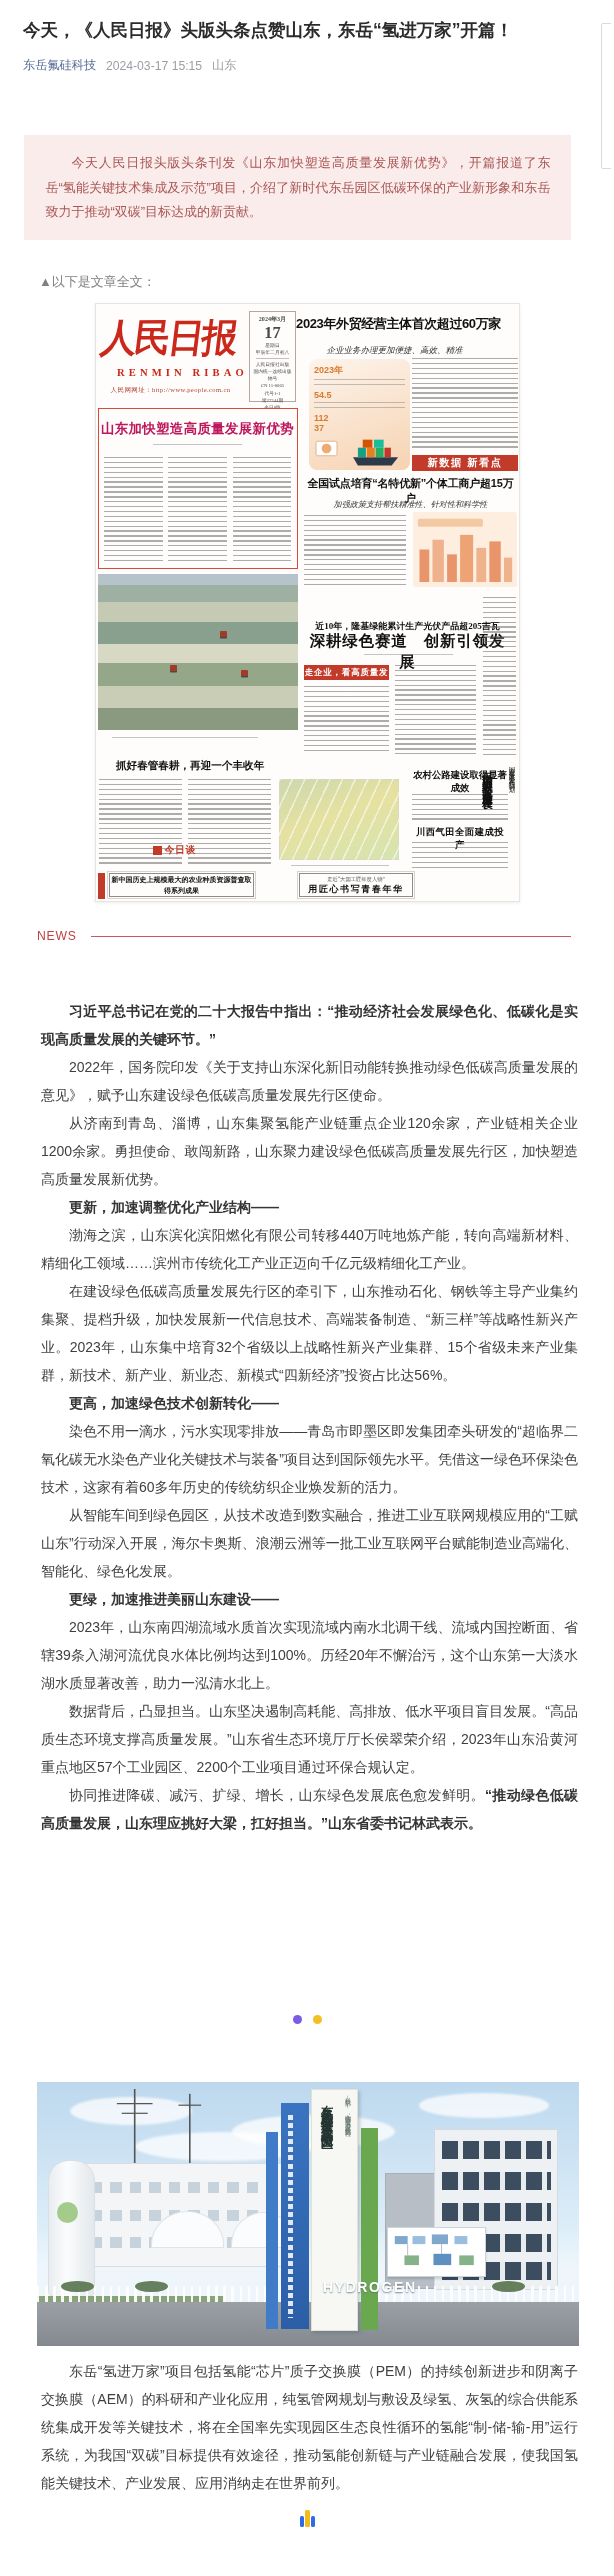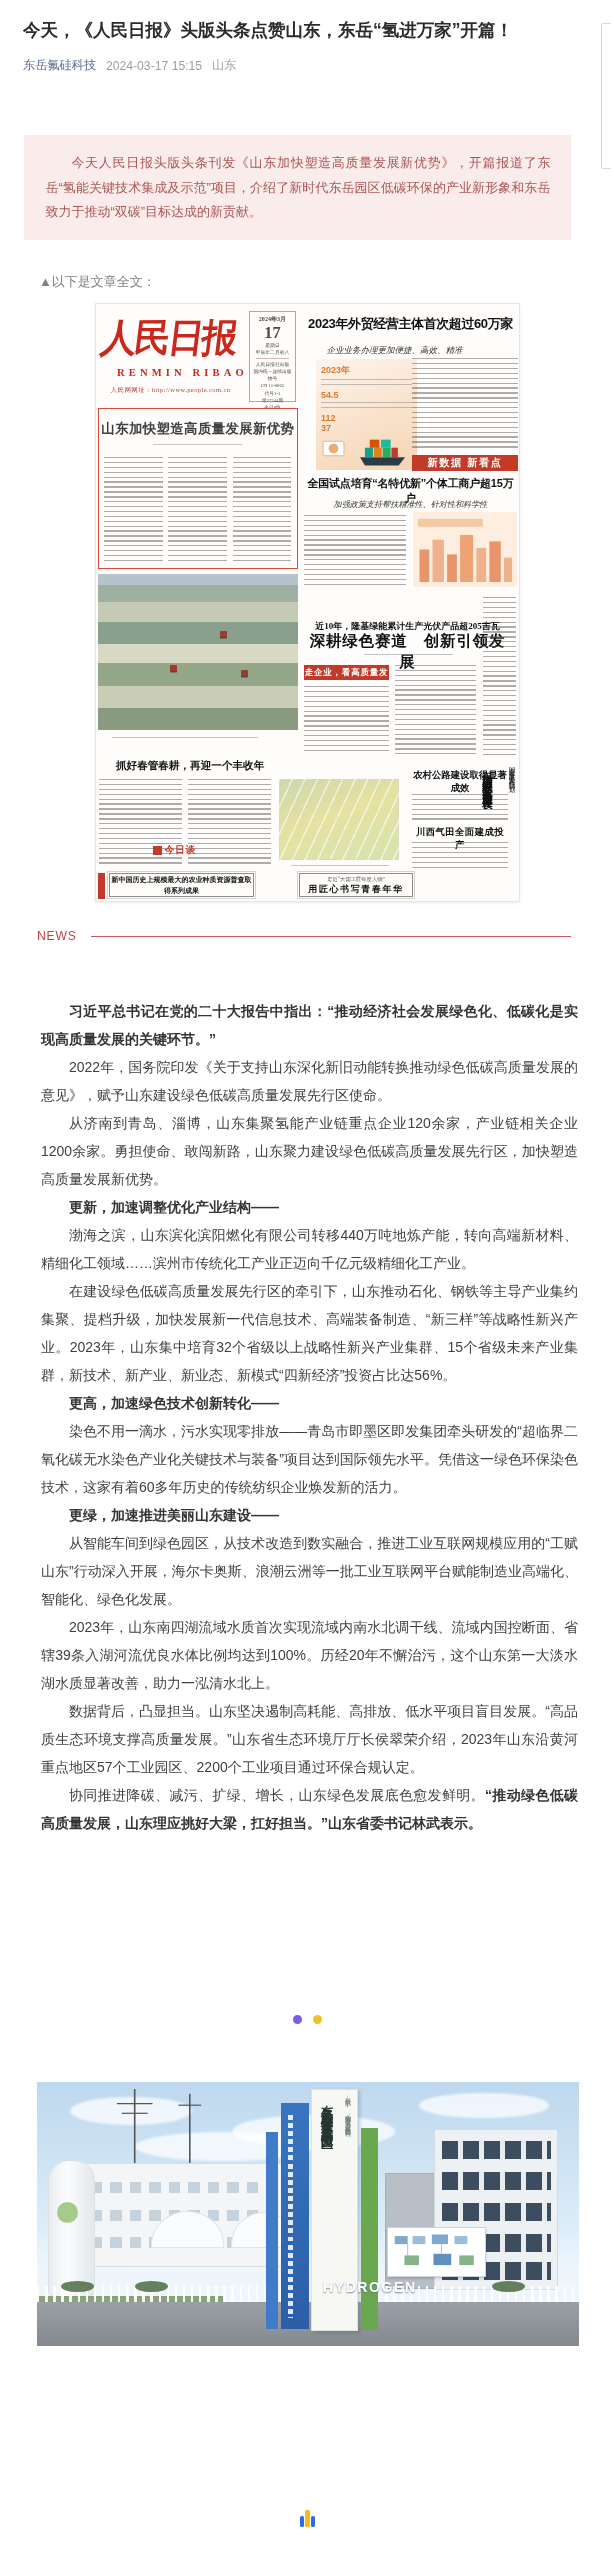--- a/index.html
+++ b/index.html
@@ -22,31 +22,31 @@
   .newspaper { position:absolute; left:95px; top:303px; width:425px; height:599px; background:#fefdfb; border:0.8px solid #e7e5e0; box-shadow:0 0.8px 3.3px rgba(0,0,0,.08); font-family:"Liberation Serif","DejaVu Serif",serif; }
   .np-abs { position:absolute; }
   .np-logo { left:4.9px; top:9.8px; width:145px; height:50px; font-size:36px; font-weight:700; color:#c9281a; font-family:"DejaVu Serif","Liberation Serif",serif; transform:skewX(-7deg) scaleY(1.08); letter-spacing:-2.4px; white-space:nowrap; }
   .np-pinyin { left:21px; top:63px; font-size:10.6px; font-weight:700; color:#c9281a; letter-spacing:4.1px; }
   .np-site { left:14.6px; top:82px; font-size:6.5px; color:#b04034; letter-spacing:0.4px; }
   .np-datebox { left:153px; top:6.5px; width:47px; height:91px; border:0.8px solid #b6a79e; text-align:center; color:#4a4a4a; padding-top:3.3px; }
   .np-datebox .ym { font-size:6.1px; font-weight:700; }
   .np-datebox .day { font-size:16.3px; font-weight:700; line-height:18px; }
   .np-datebox .tiny { font-size:5.3px; transform:scale(.9); line-height:7.3px; }
   .np-datebox .sep { width:33px; border-top:0.8px solid #cbb; margin:1.6px auto; }
-  .np-h1 { left:208px; top:11.4px; width:213px; font-family:"Liberation Sans","DejaVu Sans",sans-serif; font-size:13px; font-weight:700; color:#111; letter-spacing:-0.4px; text-align:center; }
+  .np-h1 { left:196px; top:11.4px; width:213px; font-family:"Liberation Sans","DejaVu Sans",sans-serif; font-size:13px; font-weight:700; color:#111; letter-spacing:-0.4px; text-align:center; }
   .np-h1sub { left:192px; top:41px; width:213px; font-size:8.5px; font-style:italic; color:#333; text-align:center; }
-  .np-info { left:220px; top:55px; width:101px; height:111px; background:linear-gradient(160deg,#fdf4ec,#f6d3b2); border-radius:0; padding:4.9px; }
+  .np-info { left:213px; top:55px; width:101px; height:111px; background:linear-gradient(160deg,#fdf4ec,#f6d3b2); border-radius:8px; padding:4.9px; }
   .np-info .num { color:#d97b2e; font-weight:700; font-size:9px; font-family:"Liberation Sans",sans-serif; }
   .np-badge { background:#c23b2a; color:#fff; font-family:"Liberation Sans","DejaVu Sans",sans-serif; font-weight:700; text-align:center; }
   .np-badge1 { left:316px; top:151px; width:106px; height:16.3px; font-size:10.2px; line-height:16.3px; letter-spacing:1.6px; }
   .np-h2 { left:208px; top:172px; width:213px; font-family:"Liberation Sans",sans-serif; font-size:11px; font-weight:700; color:#111; text-align:center; letter-spacing:-0.2px; }
   .np-h2sub { left:208px; top:195px; width:213px; font-size:8.1px; font-style:italic; color:#333; text-align:center; }
   .np-buildings { left:317px; top:208px; width:104px; height:75px; background:#fdeee0; border-radius:2.4px; }
   .np-redbox { left:1.6px; top:104px; width:200px; height:161px; border:1.6px solid #d94a38; background:#fefdfb; }
-  .np-mainhead { left:4.9px; top:116px; width:194px; font-size:13.4px; font-weight:700; color:#404040; text-align:center; letter-spacing:0.4px; font-family:"Liberation Sans",sans-serif; }
+  .np-mainhead { left:4.9px; top:116px; width:194px; font-size:13.4px; font-weight:700; color:#be185d; text-align:left; letter-spacing:0.4px; font-family:"Liberation Sans",sans-serif; }
   .np-fieldphoto { left:1.6px; top:270px; width:200px; height:156px;
     background:linear-gradient(180deg,#b7c3cb 0%,#b7c3cb 7%,#9eb0a2 7%,#9eb0a2 18%,#c4cab4 18%,#c4cab4 31%,#89a08f 31%,#89a08f 45%,#d7d9c5 45%,#d7d9c5 57%,#95a789 57%,#95a789 72%,#c9cdb6 72%,#c9cdb6 86%,#8a9a80 86%); }
   .tractor { position:absolute; width:7.3px; height:5.7px; background:#a23a29; border-radius:0.8px; box-shadow:0 1.6px 0 rgba(40,40,40,.7); }
   .np-kicker3 { left:208px; top:316px; width:207px; font-size:9px; font-weight:700; color:#111; text-align:center; }
   .np-h3 { left:208px; top:327px; width:207px; font-family:"Liberation Sans",sans-serif; font-size:15.5px; font-weight:700; color:#111; text-align:center; letter-spacing:0.8px; }
   .np-badge2 { left:208px; top:361px; width:85px; height:14.6px; font-size:8.5px; line-height:14.6px; letter-spacing:0.8px; }
   .np-h4 { left:1.6px; top:455px; width:185px; font-size:10.6px; font-weight:700; color:#111; text-align:center; }
   .np-painting { left:183px; top:475px; width:120px; height:81px; background:linear-gradient(160deg,#ccd8ae,#e6e1a0 45%,#d5e4b0);
     box-shadow:inset 0 0 0 0.8px #d9d6c2; }
   .np-painting:after { content:""; position:absolute; inset:0; background:repeating-linear-gradient(115deg, rgba(255,255,255,.55) 0 1.6px, transparent 1.6px 11.4px); }
@@ -247,22 +247,22 @@
 
   <div class="article-body">
       <p><span class="b">习近平总书记在党的二十大报告中指出：“推动经济社会发展绿色化、低碳化是实现高质量发展的关键环节。”</span></p>
       <p><span>2022年，国务院印发《关于支持山东深化新旧动能转换推动绿色低碳高质量发展的意见》，赋予山东建设绿色低碳高质量发展先行区使命。</span></p>
       <p><span>从济南到青岛、淄博，山东集聚氢能产业链重点企业120余家，产业链相关企业1200余家。勇担使命、敢闯新路，山东聚力建设绿色低碳高质量发展先行区，加快塑造高质量发展新优势。</span></p>
       <p><span class="b">更新，加速调整优化产业结构——</span></p>
       <p><span>渤海之滨，山东滨化滨阳燃化有限公司转移440万吨地炼产能，转向高端新材料、精细化工领域……滨州市传统化工产业正迈向千亿元级精细化工产业。</span></p>
       <p><span>在建设绿色低碳高质量发展先行区的牵引下，山东推动石化、钢铁等主导产业集约集聚、提档升级，加快发展新一代信息技术、高端装备制造、“新三样”等战略性新兴产业。2023年，山东集中培育32个省级以上战略性新兴产业集群、15个省级未来产业集群，新技术、新产业、新业态、新模式“四新经济”投资占比达56%。</span></p>
       <p><span class="b">更高，加速绿色技术创新转化——</span></p>
       <p><span>染色不用一滴水，污水实现零排放——青岛市即墨区即发集团牵头研发的“超临界二氧化碳无水染色产业化关键技术与装备”项目达到国际领先水平。凭借这一绿色环保染色技术，这家有着60多年历史的传统纺织企业焕发新的活力。</span></p>
+      <p><span>从智能车间到绿色园区，从技术改造到数实融合，推进工业互联网规模应用的“工赋山东”行动深入开展，海尔卡奥斯、浪潮云洲等一批工业互联网平台赋能制造业高端化、智能化、绿色化发展。</span></p>
       <p><span class="b">更绿，加速推进美丽山东建设——</span></p>
-      <p><span>从智能车间到绿色园区，从技术改造到数实融合，推进工业互联网规模应用的“工赋山东”行动深入开展，海尔卡奥斯、浪潮云洲等一批工业互联网平台赋能制造业高端化、智能化、绿色化发展。</span></p>
       <p><span>2023年，山东南四湖流域水质首次实现流域内南水北调干线、流域内国控断面、省辖39条入湖河流优良水体比例均达到100%。历经20年不懈治污，这个山东第一大淡水湖水质显著改善，助力一泓清水北上。</span></p>
       <p><span>数据背后，凸显担当。山东坚决遏制高耗能、高排放、低水平项目盲目发展。“高品质生态环境支撑高质量发展。”山东省生态环境厅厅长侯翠荣介绍，2023年山东沿黄河重点地区57个工业园区、2200个工业项目通过环保合规认定。</span></p>
       <p><span>协同推进降碳、减污、扩绿、增长，山东绿色发展底色愈发鲜明。</span><span class="b">“推动绿色低碳高质量发展，山东理应挑好大梁，扛好担当。”山东省委书记林武表示。</span></p>
     </div>
 
   <div class="dots-divider">
     <i style="background:#7a5be8"></i>
     <i style="background:#f2bf24"></i>
   </div>
 
@@ -324,20 +324,23 @@
         <rect x="20" y="34" width="18" height="12" fill="#86b28a"></rect>
         <rect x="56" y="32" width="22" height="14" fill="#5e8fc0"></rect>
         <rect x="88" y="34" width="18" height="12" fill="#86b28a"></rect>
         <line x1="24" y1="20" x2="24" y2="34" stroke="#aab" stroke-width="1"></line>
         <line x1="66" y1="20" x2="66" y2="32" stroke="#aab" stroke-width="1"></line>
       </svg>
     </div>
     <div class="ph-abs hydrogen">HYDROGEN</div>
   </div>
 
+  <div class="closing">
+    <p>东岳“氢进万家”项目包括氢能“芯片”质子交换膜（PEM）的持续创新进步和阴离子交换膜（AEM）的科研和产业化应用，纯氢管网规划与敷设及绿氢、灰氢的综合供能系统集成开发等关键技术，将在全国率先实现园区生态良性循环的氢能“制-储-输-用”运行系统，为我国“双碳”目标提供有效途径，推动氢能创新链与产业链融合发展，使我国氢能关键技术、产业发展、应用消纳走在世界前列。</p>
+  </div>
 
   <div class="bars-icon">
     <i class="b1" style="background:#2e6be5"></i>
     <i class="b2" style="background:#f5bc18"></i>
     <i class="b3" style="background:#2e6be5"></i>
   </div>
 
 </div>
 
 

